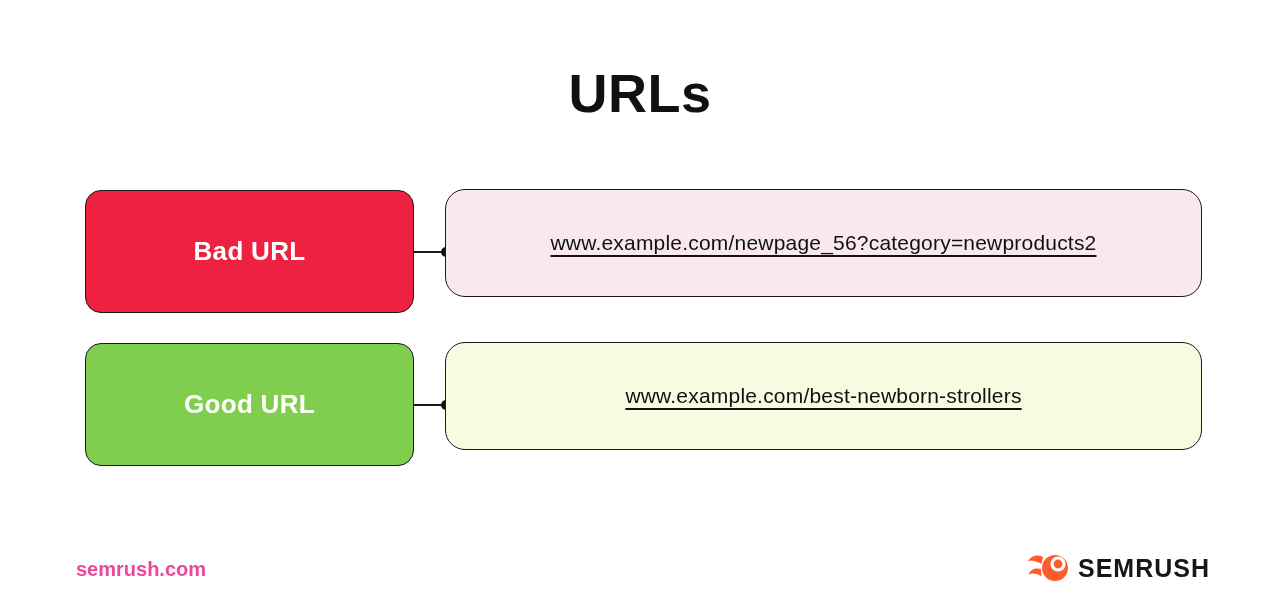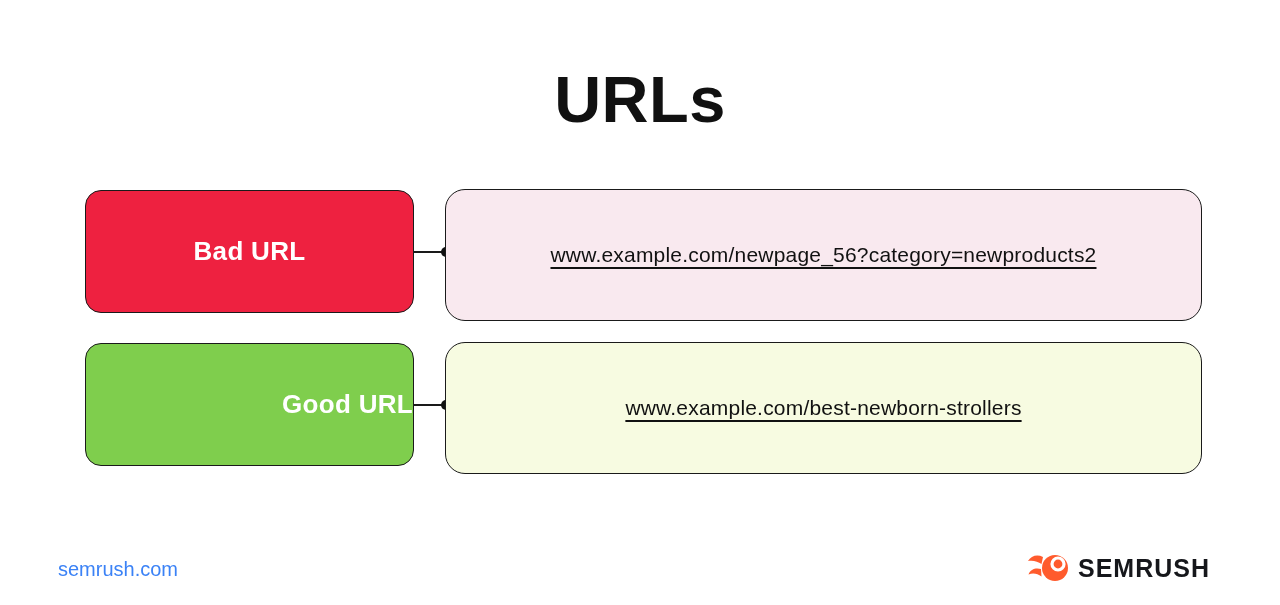--- a/index.html
+++ b/index.html
@@ -14,21 +14,21 @@
     height: 605px;
     background: #ffffff;
     overflow: hidden;
   }
   .title {
     position: absolute;
     top: 62px;
     left: 0;
     width: 100%;
     text-align: center;
-    font-size: 65px;
+    font-size: 54px;
     font-weight: 700;
     letter-spacing: 0.5px;
     color: #111111;
     margin: 0;
   }
   .label-box {
     position: absolute;
     left: 85px;
     width: 329px;
     height: 123px;
@@ -42,21 +42,21 @@
   .label-box .label-text {
     color: #ffffff;
     font-size: 26px;
     font-weight: 700;
     letter-spacing: 0.3px;
   }
   .url-box {
     position: absolute;
     left: 445px;
     width: 757px;
-    height: 132px;
+    height: 108px;
     border: 1.5px solid #1a1a1a;
     border-radius: 20px;
     box-sizing: border-box;
     display: flex;
     align-items: center;
     justify-content: center;
   }
   .url-text {
     color: #111111;
     font-size: 21px;
@@ -78,30 +78,31 @@
     top: 50%;
     transform: translateY(-50%);
     width: 10px;
     height: 10px;
     border-radius: 50%;
     background: #111111;
   }
   .row1-label { top: 190px; }
   .row1-url   { top: 189px; }
   .row1-conn  { top: 251px; }
-  .row2-label { top: 343px; justify-content: flex-end; }
+  .row2-label { top: 343px; }
   .row2-url   { top: 342px; }
   .row2-conn  { top: 404px; }
 
   .footer-site {
     position: absolute;
-    left: 58px;
+    left: 76px;
     top: 558px;
     font-size: 20px;
-    color: #3b82f6;
+    color: #ec4899;
+    font-weight: bold;
   }
   .brand {
     position: absolute;
     right: 70px;
     top: 551px;
     display: flex;
     align-items: center;
     gap: 8px;
     justify-content: flex-end;
   }

